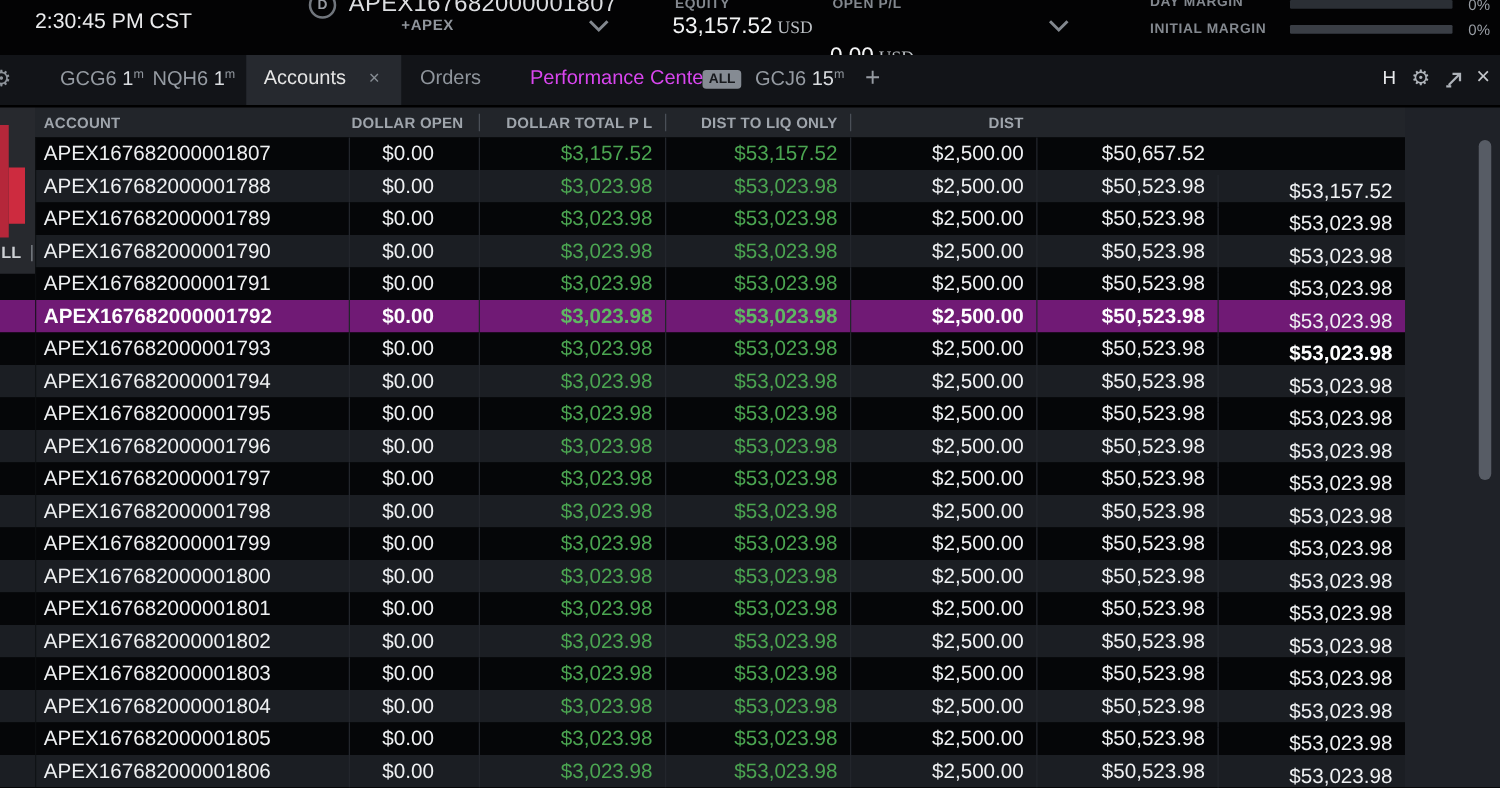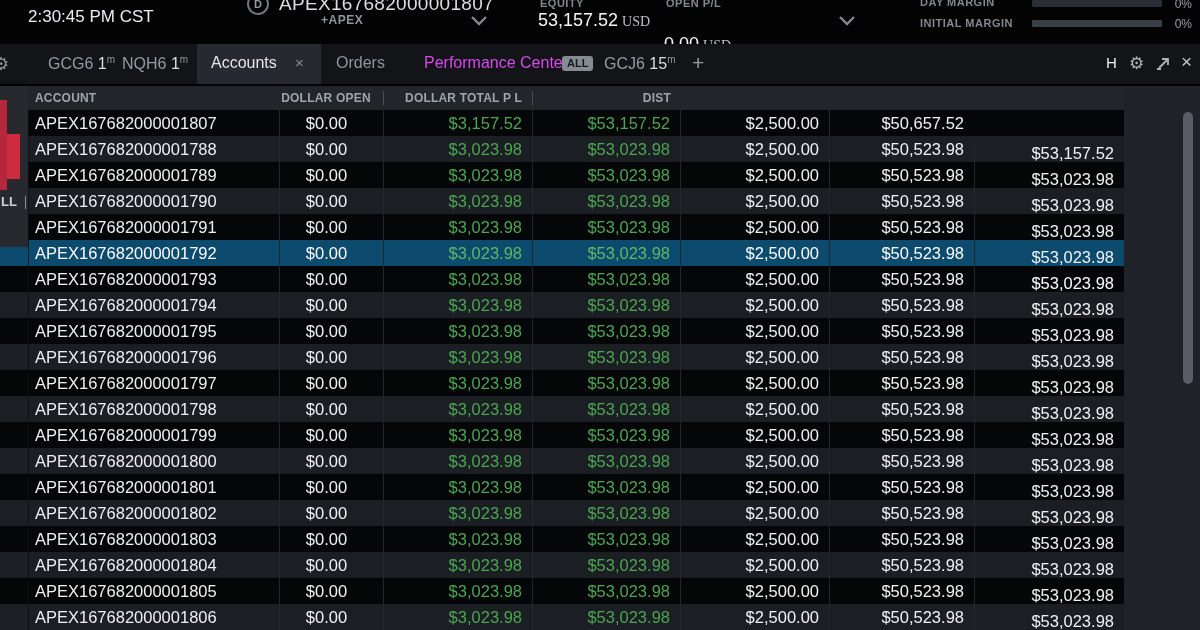--- a/index.html
+++ b/index.html
@@ -58,34 +58,34 @@
 
   #thead { position:absolute; left:28px; top:86px; width:1096px; height:24px; background:#22252a; display:flex; }
   .hcell { height:24px; line-height:24px; font-size:12px; font-weight:bold; color:#9fa5ac; letter-spacing:.2px;
            text-align:right; padding-right:10px; position:relative; }
   .hcell.hc0 { text-align:left; padding-left:7px; }
   .hcell.sep::before { content:""; position:absolute; left:0; top:5px; width:1px; height:14px; background:#4a4f57; }
 
   #tbody { position:absolute; left:0; top:110px; width:1124px; height:520px; }
   .trow { display:flex; height:26px; background:#050608; }
   .trow.alt { background:#1b1e23; }
-  .trow.selected { background:#0c4a6e; }
+  .trow.selected { background:#701a75;font-weight:bold; }
   .cell { height:26px; line-height:26px; font-size:16.5px; color:#eff1f3; text-align:right; padding-right:10px; }
   .cell.acct { text-align:left; padding-left:35px; color:#eef0f2; }
   .cell.num { border-left:1px solid #23262c; }
   .cell.green { color:#4ba551; }
   .trow.selected .cell { color:#fdfdfe; }
   .trow.selected .cell.green { color:#5fb863; }
   .hc0 { width:251px; } .rc0 { width:279px; }
   .c1 { width:104px;text-align:center; } .c2 { width:149px; } .c3 { width:148px; }
   .c4 { width:149px;padding-left:41px; } .c5 { width:145px; } .c6 { width:150px;margin-top:30px; }
   #col-seam { position:absolute; left:28px; top:110px; width:1px; height:520px; background:rgba(13,15,18,.8); }
 
   
-  #left-fragment { position:absolute; left:0; top:86px; width:28px; height:161px; background:#27292e; }
+  #left-fragment { position:absolute; left:0; top:86px; width:28px; height:133px; background:#27292e; }
   #sell-red-sliver { position:absolute; left:0; top:14px; width:7px; height:90px; background:#b5273a; }
   #sell-red-block { position:absolute; left:7px; top:48px; width:13px; height:45px; background:#cd2b3f; }
   #frag-label { position:absolute; left:1px; top:108px; font-size:13px; font-weight:bold; color:#ced1d5; }
   #frag-bar { position:absolute; left:25px; top:110px; width:1px; height:13px; background:#888d94; }
 </style>
 </head>
 <body>
 
 <div id="stage">
 
@@ -159,20 +159,21 @@
   </div>
 
   <div id="rightzone">
     <div id="scroll-thumb"></div>
   </div>
 
   <div id="thead">
       <div class="hcell hc0">ACCOUNT</div>
       <div class="hcell c1">DOLLAR OPEN</div>
       <div class="hcell c2 sep">DOLLAR TOTAL P L</div>
+      <div class="hcell c3 sep">DIST TO LIQ ONLY</div>
       <div class="hcell c4 sep">DIST DRAWDOWN</div>
       <div class="hcell c6 sep">MAX NET LIQ</div>
     </div>
 
   <div id="tbody">
       <div class="trow">
         <div class="cell rc0 acct">APEX167682000001807</div>
         <div class="cell c1 num">$0.00</div>
         <div class="cell c2 num green">$3,157.52</div>
         <div class="cell c3 num green">$53,157.52</div>

